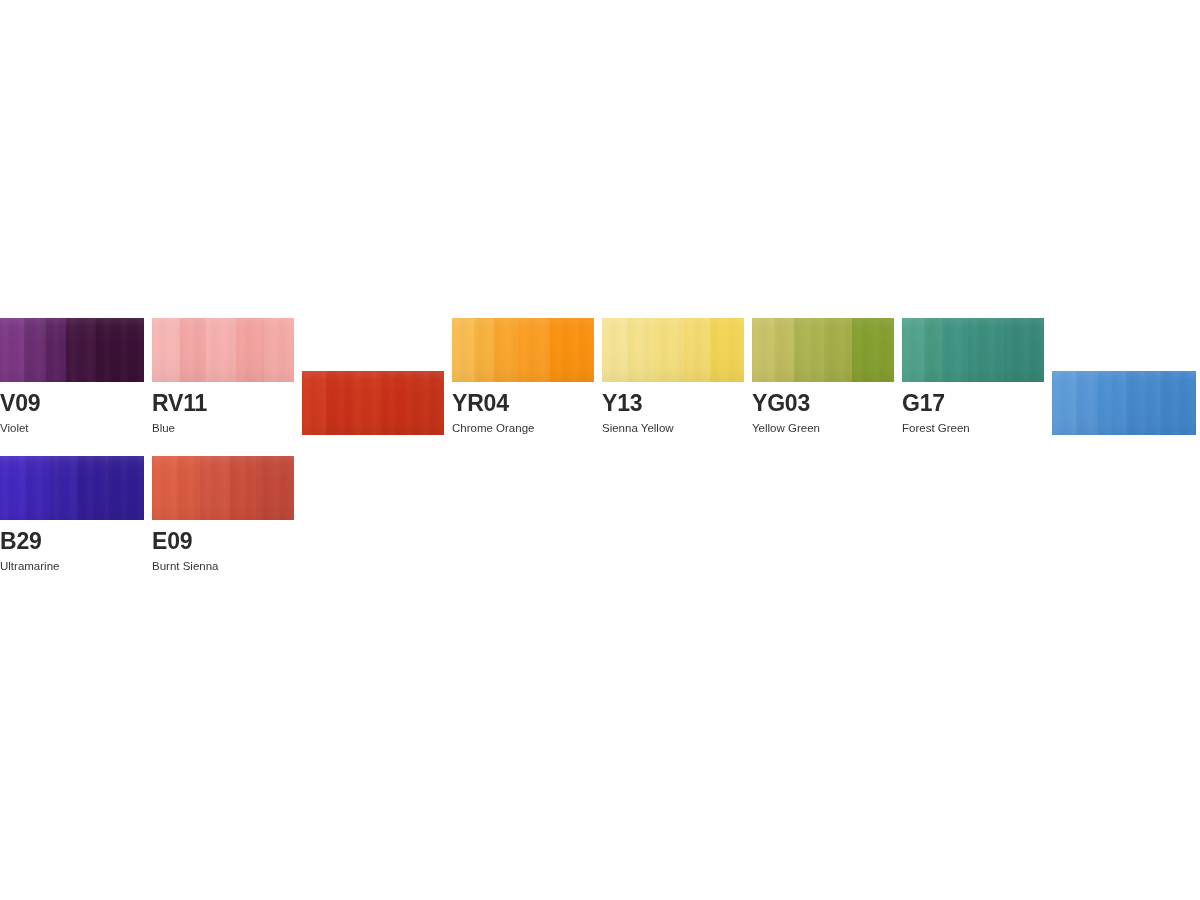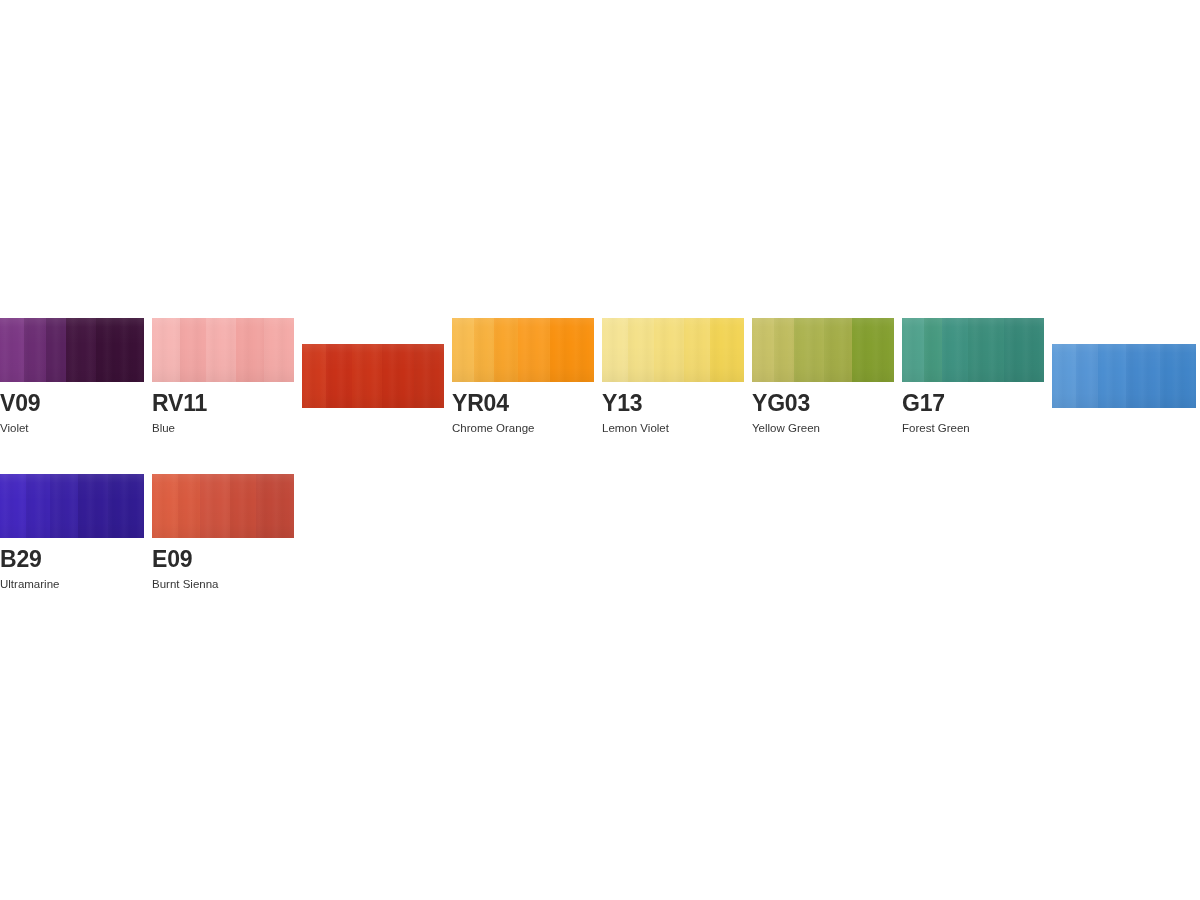--- a/index.html
+++ b/index.html
@@ -23,25 +23,25 @@
     width: 1200px;
     height: 900px;
   }
 
   .swatch-row {
     position: absolute;
     left: 0;
     width: 1200px;
     display: flex;
     flex-direction: row;
-    align-items: center;
+    align-items: flex-end;
   }
 
   #row-0 { top: 318px; }
-  #row-1 { top: 474px; }
+  #row-1 { top: 456px; }
 
   .swatch-cell {
     position: relative;
     flex: 0 0 auto;
     margin-right: 8px;
   }
 
   .swatch-chip {
     height: 64px;
     width: 144px;
@@ -171,21 +171,21 @@
           <div class="band" style="left: 0px; width: 26px; background: rgb(245, 228, 149);"></div>
           <div class="band" style="left: 26px; width: 26px; background: rgb(244, 225, 137);"></div>
           <div class="band" style="left: 52px; width: 30px; background: rgb(244, 222, 125);"></div>
           <div class="band" style="left: 82px; width: 26px; background: rgb(243, 218, 111);"></div>
           <div class="band" style="left: 108px; width: 34px; background: rgb(242, 212, 85);"></div>
           <div class="streaks"></div>
           <div class="sheen"></div>
         </div>
         <div class="swatch-label">
           <span class="swatch-code">Y13</span>
-          <span class="swatch-name">Lemon Violet</span>
+          <span class="swatch-name">Sienna Yellow</span>
         </div>
       </div>
       <div class="swatch-cell">
         <div class="swatch-chip" style="width: 142px; background: rgb(167, 174, 74);">
           <div class="band" style="left: 0px; width: 22px; background: rgb(200, 194, 104);"></div>
           <div class="band" style="left: 22px; width: 20px; background: rgb(191, 188, 95);"></div>
           <div class="band" style="left: 42px; width: 30px; background: rgb(172, 179, 80);"></div>
           <div class="band" style="left: 72px; width: 28px; background: rgb(164, 173, 72);"></div>
           <div class="band" style="left: 100px; width: 42px; background: rgb(132, 159, 47);"></div>
           <div class="streaks"></div>

